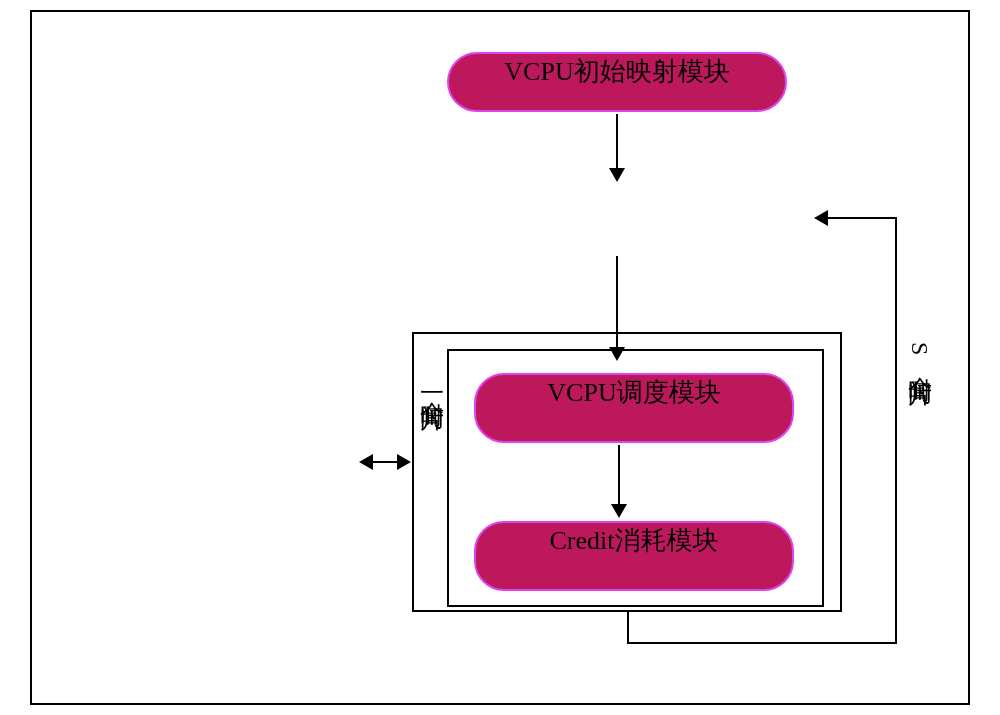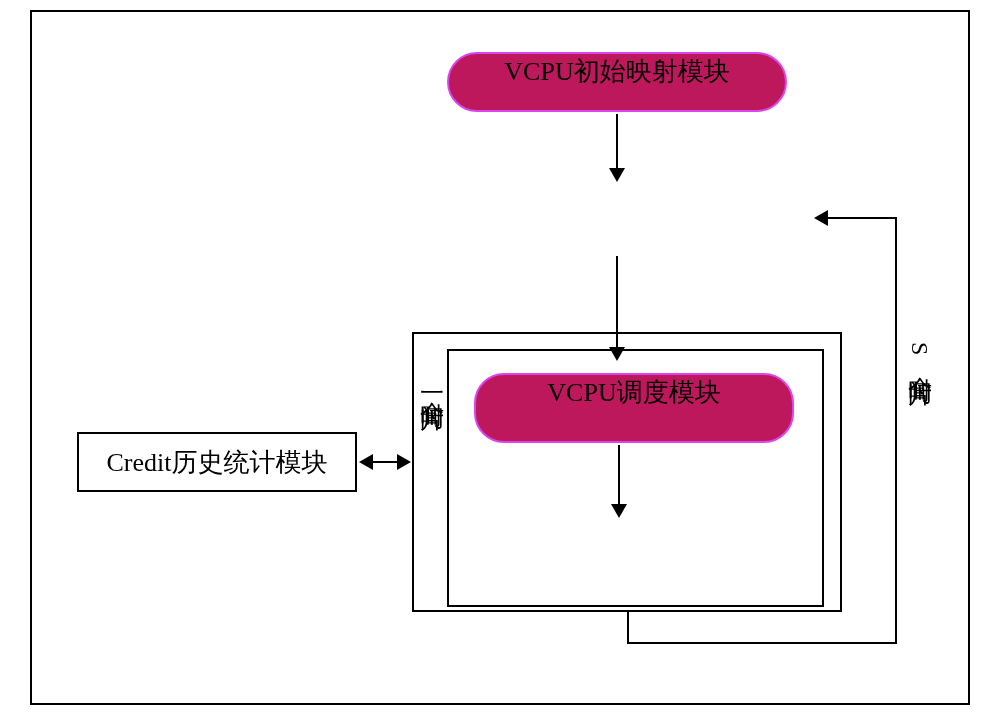--- a/index.html
+++ b/index.html
@@ -149,27 +149,27 @@
   <div class="inner-group">
 
     <div class="rounded-box" style="left:25px; top:22px; width:320px; height:70px;">
       <span>VCPU调度模块</span>
     </div>
 
     <div class="arrow arrow-down-line" style="left:169px; top:94px; height:60px;">
       <div class="arrow-down-head"></div>
     </div>
 
+    <div class="rounded-box" style="left:25px; top:170px; width:320px; height:70px;">
+      <span>Credit消耗模块</span>
+    </div>
   </div>
 
   <div class="vertical-label" style="left:384px; top:368px;">一个时间片</div>
 
-  <div class="credit-history">
-    <span>Credit历史统计模块</span>
-  </div>
 
   <div class="arrow arrow-hline" style="left:340px; top:449px; width:26px;">
     <div class="arrow-left-head"></div>
     <div class="arrow-right-head"></div>
   </div>
 
   <div class="hline" style="left:595px; top:630px; width:270px;"></div>
 
   <div class="vline" style="left:595px; top:600px; height:30px;"></div>
 

